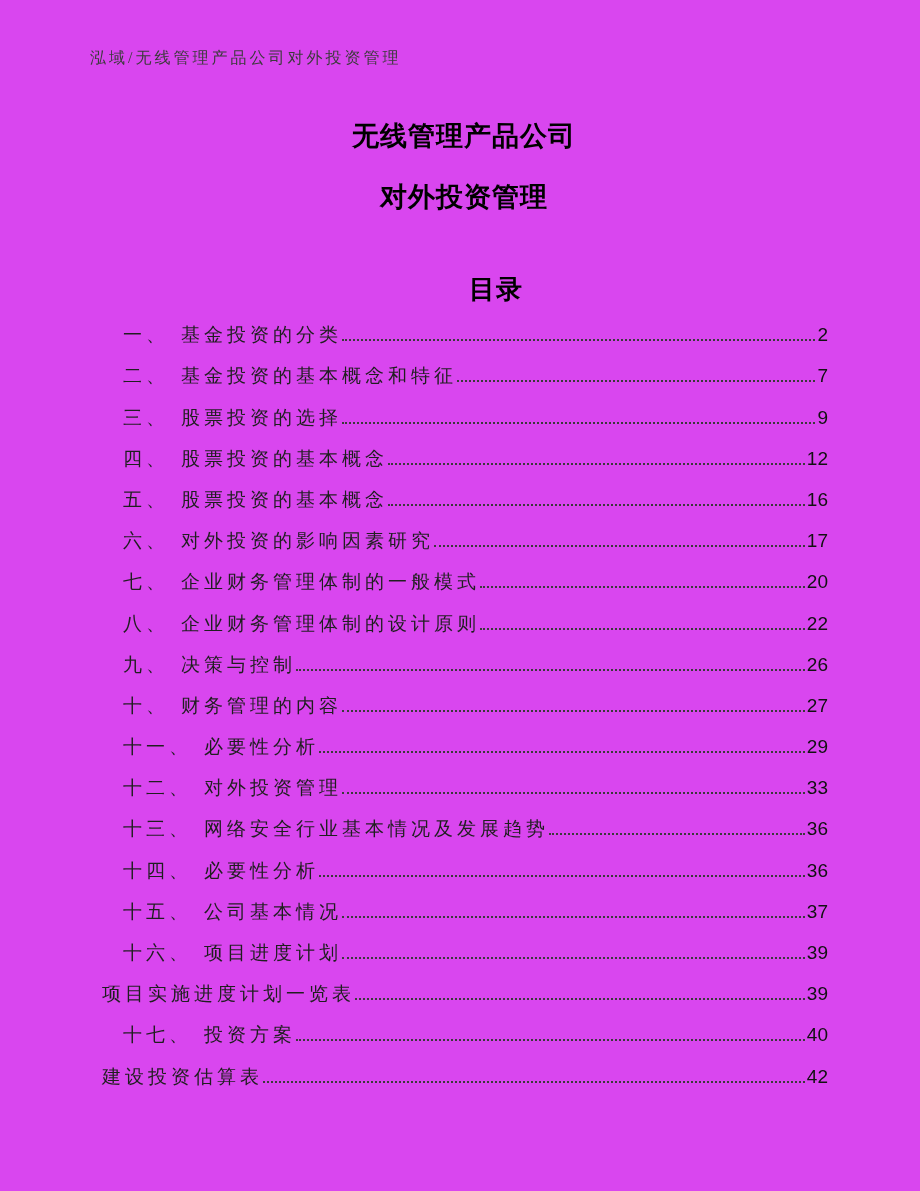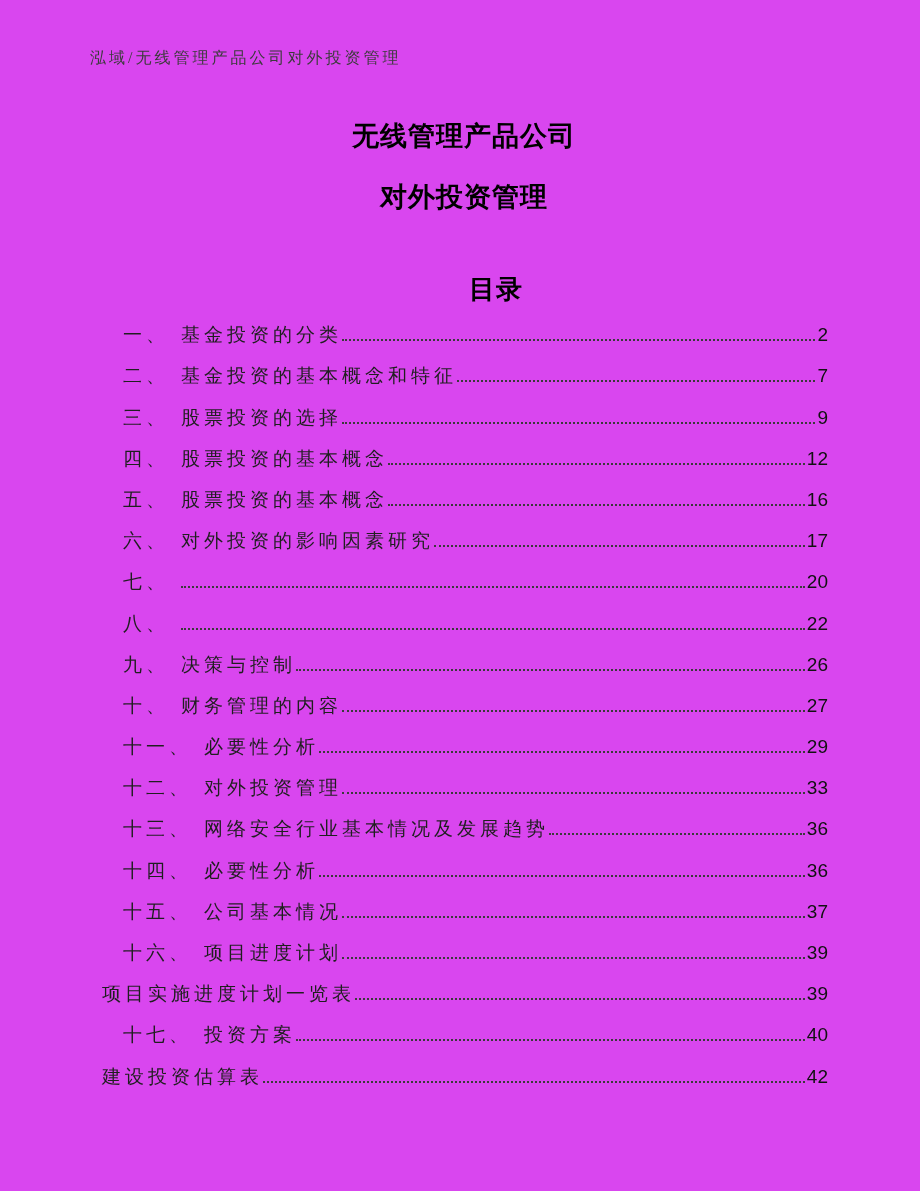--- a/index.html
+++ b/index.html
@@ -137,25 +137,27 @@
       <span class="toc-page">16</span>
     </div>
       <div class="toc-line indented">
       <span class="toc-num">六、</span>
       <span class="toc-text">对外投资的影响因素研究</span>
       <span class="toc-dots"></span>
       <span class="toc-page">17</span>
     </div>
       <div class="toc-line indented">
       <span class="toc-num">七、</span>
+      <span class="toc-text">企业财务管理体制的一般模式</span>
       <span class="toc-dots"></span>
       <span class="toc-page">20</span>
     </div>
       <div class="toc-line indented">
       <span class="toc-num">八、</span>
+      <span class="toc-text">企业财务管理体制的设计原则</span>
       <span class="toc-dots"></span>
       <span class="toc-page">22</span>
     </div>
       <div class="toc-line indented">
       <span class="toc-num">九、</span>
       <span class="toc-text">决策与控制</span>
       <span class="toc-dots"></span>
       <span class="toc-page">26</span>
     </div>
       <div class="toc-line indented">

